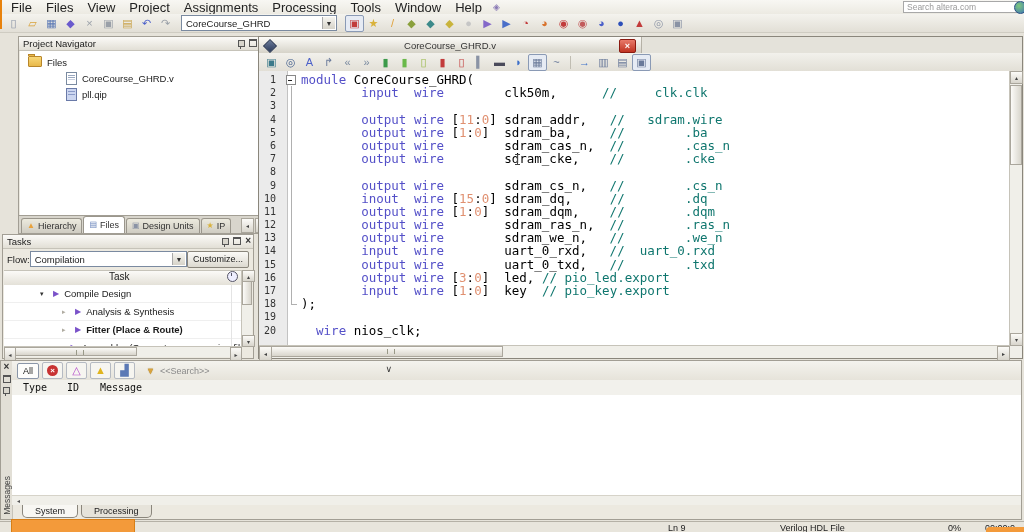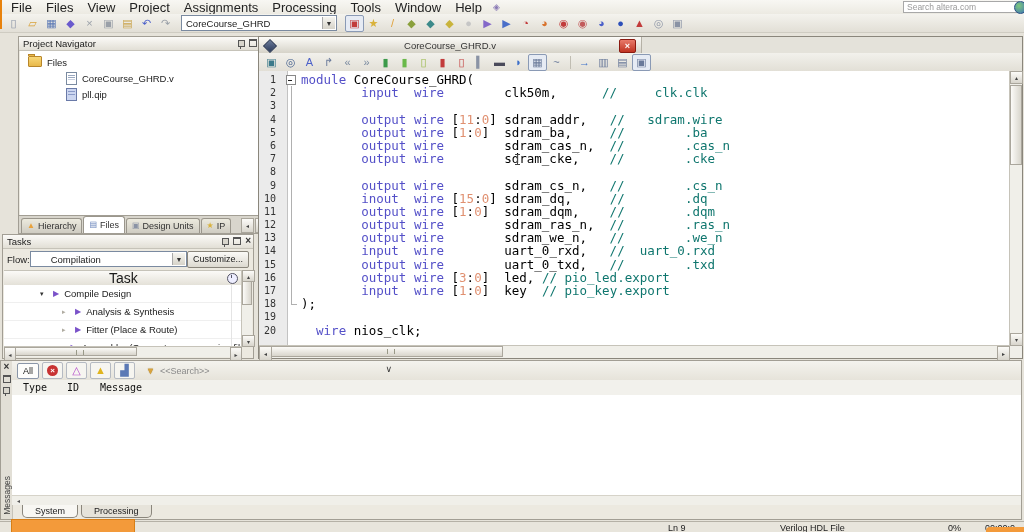--- a/index.html
+++ b/index.html
@@ -44,24 +44,24 @@
   .ptab{height:14px;display:flex;align-items:center;gap:3px;padding:0 5px;font-size:9px;background:linear-gradient(#eceade,#cfccc2);border:1px solid #9a968c;border-bottom:none;border-radius:3px 3px 0 0;margin-right:1px;white-space:nowrap;color:#333;}
   .ptab.active{background:#fff;height:16px;}
   .ptab.clipped{max-width:24px;overflow:hidden;}
   .ptab-g{font-size:8px;line-height:1;}
   .pn-arrows{margin-left:auto;display:flex;gap:1px;padding-right:1px;}
   .sb-btn{width:11px;height:13px;background:linear-gradient(#fcfbf8,#d8d5cc);border:1px solid #aaa69c;display:inline-flex;align-items:center;justify-content:center;font-size:6px;color:#444;}
 
   
   .tasks-p{left:2px;top:234px;width:250px;height:123px;}
   .flow-row{position:absolute;left:1px;right:1px;top:14px;height:20px;display:flex;align-items:center;padding:0 3px;font-size:9.5px;}
-  .flow-combo{flex:1;height:14px;background:#fff;border:1px solid #7a8aa0;position:relative;display:flex;align-items:center;padding-left:20px;font-size:9.5px;}
+  .flow-combo{flex:1;height:14px;background:#fff;border:1px solid #7a8aa0;position:relative;display:flex;align-items:center;padding-left:4px;font-size:9.5px;}
   .flow-combo .arrow{position:absolute;right:1px;top:1px;bottom:1px;width:12px;background:linear-gradient(#f6f5f0,#d6d3c9);border-left:1px solid #a8a8a8;display:flex;align-items:center;justify-content:center;font-size:7px;color:#333;}
   .cust-btn{flex:0 0 auto;height:15px;padding:0 5px;background:linear-gradient(#fbfaf7,#dcd9d0);border:1px solid #8a867c;border-radius:2px;font-size:9px;display:flex;align-items:center;}
-  .task-head{position:absolute;left:1px;right:11px;top:35px;height:14px;background:linear-gradient(#fbfaf7,#e4e1d8);border-top:1px solid #c6c3b9;border-bottom:1px solid #c6c3b9;font-size:14px;display:flex;align-items:center;}
+  .task-head{position:absolute;left:1px;right:11px;top:35px;height:14px;background:linear-gradient(#fbfaf7,#e4e1d8);border-top:1px solid #c6c3b9;border-bottom:1px solid #c6c3b9;font-size:10px;display:flex;align-items:flex-start;}
   .task-head .lbl{margin-left:105px;}
   .clock-i{margin-left:auto;margin-right:4px;width:9px;height:9px;border:1px solid #556;border-radius:50%;position:relative;background:#eef;}
   .clock-i::after{content:"";position:absolute;left:3px;top:1px;width:1px;height:3px;background:#556;}
   .task-rows{position:absolute;left:1px;right:11px;top:50px;bottom:11px;background:#fff;overflow:hidden;}
   .task-rows::before{content:"";position:absolute;right:10px;top:0;bottom:0;width:1px;background:#e4e4e4;}
   .task-row{height:17px;display:flex;align-items:center;border-bottom:1px solid #efefef;font-size:9.5px;gap:5px;}
   .texp{font-size:7px;width:8px;}
   .tflag{font-size:8px;color:#7a52c9;}
   .task-vscroll{position:absolute;right:1px;top:35px;bottom:11px;width:10px;background:#f0efe9;border-left:1px solid #c6c3b9;}
   .task-vscroll .up{position:absolute;top:0;left:0;right:0;height:10px;}
@@ -333,21 +333,21 @@
           <span style="white-space: nowrap;">Compile Design</span>
         </div>
         <div class="task-row" style="padding-left: 58px;">
           <span class="texp" style="color: rgb(176, 172, 162);">▸</span>
           <span class="tflag">▶</span>
           <span style="white-space: nowrap;">Analysis &amp; Synthesis</span>
         </div>
         <div class="task-row" style="padding-left: 58px;">
           <span class="texp" style="color: rgb(176, 172, 162);">▸</span>
           <span class="tflag">▶</span>
-          <span style="white-space: nowrap;">Fitter (Place &amp; Route)</span>
+          <span style="white-space: nowrap; font-weight: bold;">Fitter (Place &amp; Route)</span>
         </div>
         <div class="task-row" style="padding-left: 58px;">
           <span class="texp" style="color: rgb(176, 172, 162);">▸</span>
           <span class="tflag">▶</span>
           <span style="white-space: nowrap;">Assembler (Generate programming files)</span>
         </div>
       </div>
     <div class="task-vscroll">
       <span class="sb-btn up">▴</span>
       <span class="thumb"></span>

